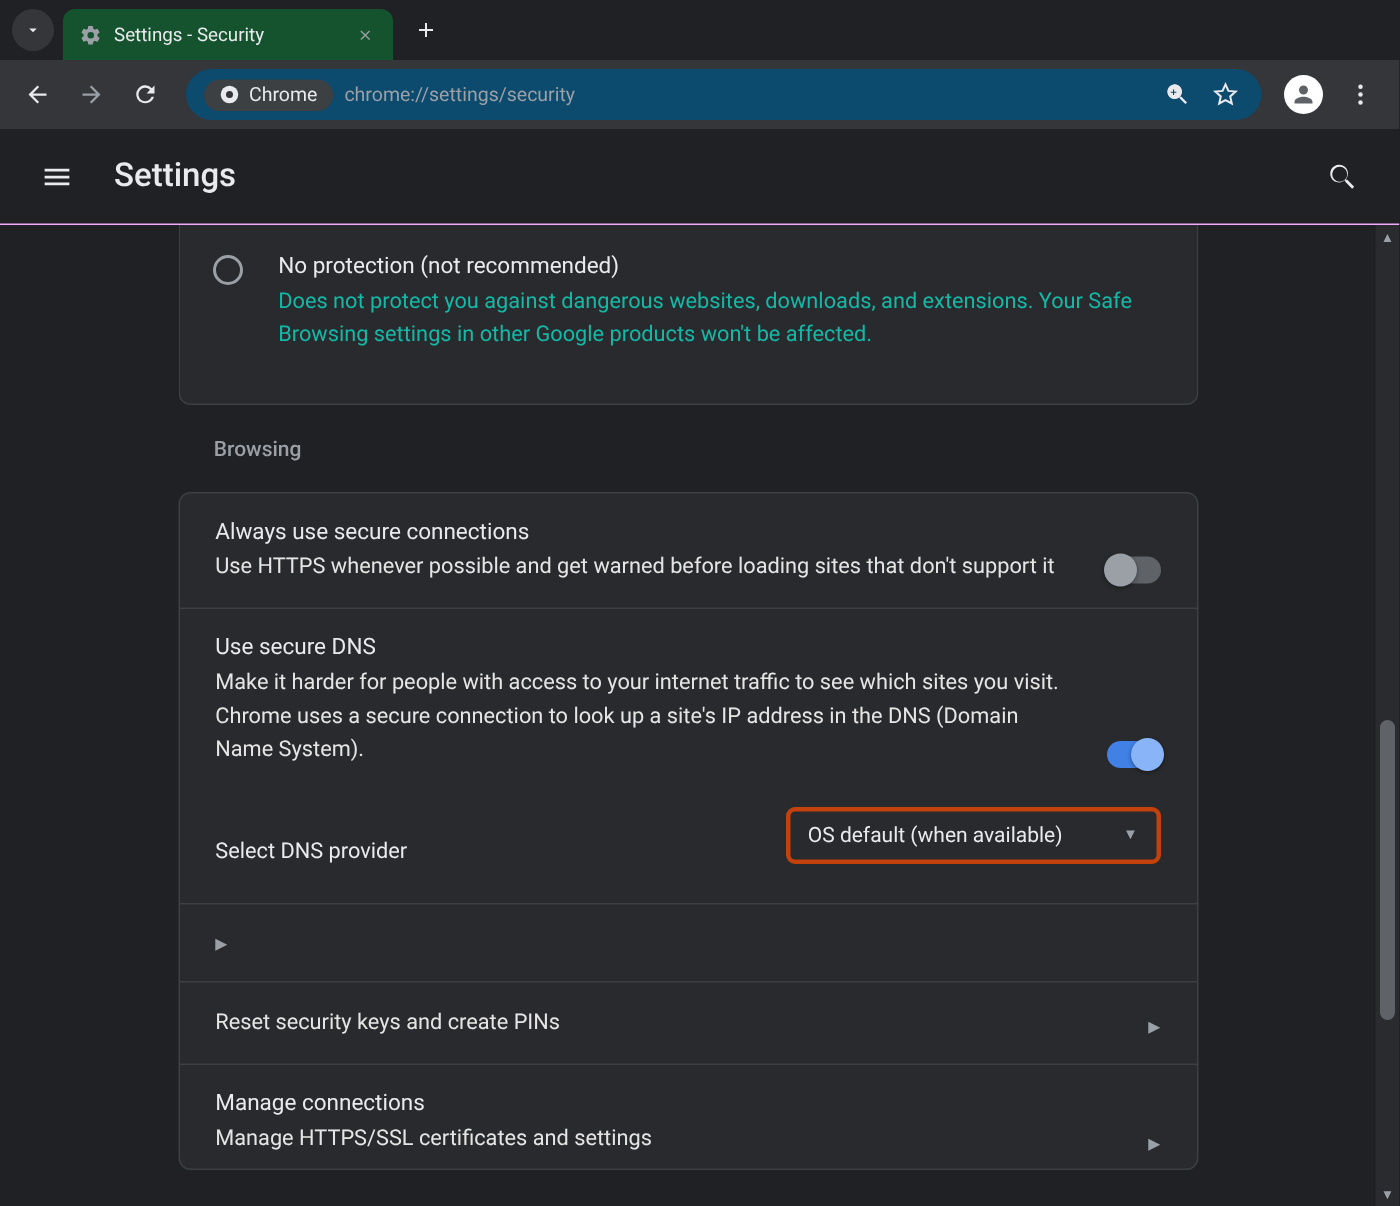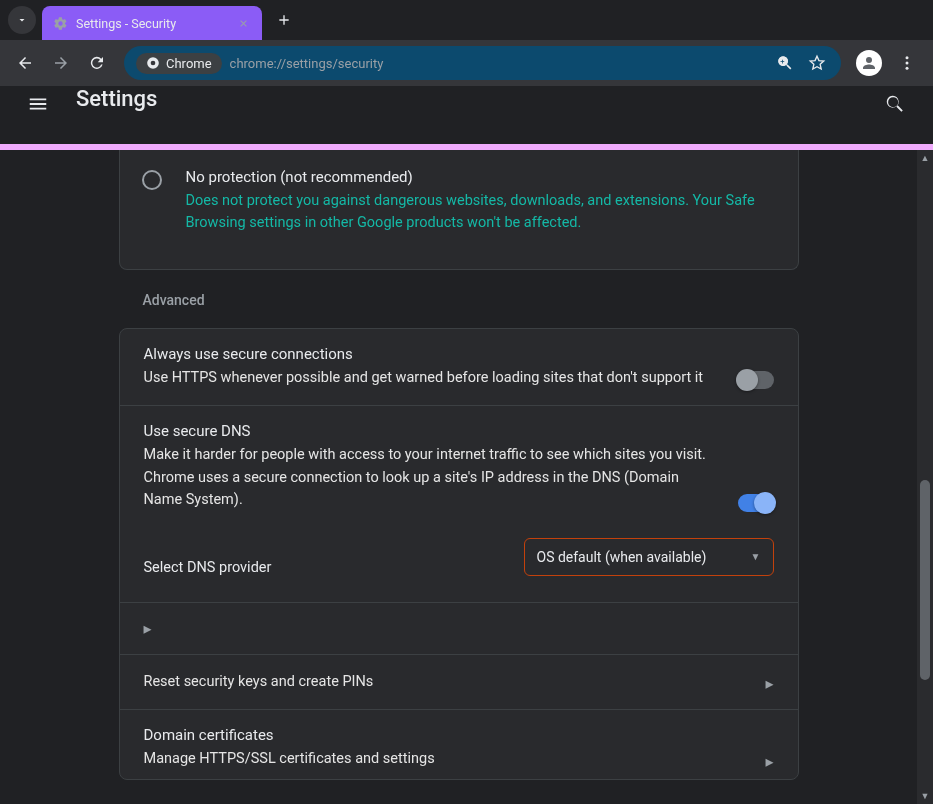--- a/index.html
+++ b/index.html
@@ -2,39 +2,39 @@
 <html><head>
 <meta charset="utf-8">
 <style>
   * { box-sizing: border-box; margin: 0; padding: 0; }
   html, body { width: 933px; height: 804px; overflow: hidden; font-family: "Segoe UI", Roboto, Arial, sans-serif; background: #202124; color: #e8eaed; }
   
   
   .browser-chrome { background: #202124; }
   .tab-strip { height: 40px; display: flex; align-items: center; padding: 0 8px; background:#202124; }
   .tab-dropdown { width: 28px; height: 28px; border-radius: 50%; background:#35363a; display:flex; align-items:center; justify-content:center; margin-right:6px; cursor:pointer; }
-  .tab { display:flex; align-items:center; gap:8px; background:#8b5cf6; border-radius: 8px 8px 0 0; padding: 6px 10px; height: 34px; min-width: 220px; position:relative; top:3px;}
+  .tab { display:flex; align-items:center; gap:8px; background:#14532d; border-radius: 8px 8px 0 0; padding: 6px 10px; height: 34px; min-width: 220px; position:relative; top:3px;}
   .tab-icon { width:16px; height:16px; display:flex; align-items:center; justify-content:center; color:#9aa0a6; }
   .tab-title { font-size: 12.5px; color:#e8eaed; flex:1; white-space:nowrap; overflow:hidden; text-overflow:ellipsis;}
   .tab-close { color:#9aa0a6; font-size:14px; width:18px; height:18px; display:flex; align-items:center; justify-content:center; border-radius:50%; cursor:pointer;}
   .new-tab { width:28px; height:28px; display:flex; align-items:center; justify-content:center; color:#e8eaed; cursor:pointer; margin-left:8px; font-size:18px;}
   
   .toolbar { height: 46px; background:#35363a; display:flex; align-items:center; padding: 0 10px; gap:6px; border-bottom-left-radius:0; }
   .nav-btn { width:30px; height:30px; display:flex; align-items:center; justify-content:center; color:#9aa0a6; cursor:pointer; border-radius:50%; }
   .nav-btn.enabled { color:#e8eaed; }
   .omnibox { flex:1; height:34px; background:#0c4a6e; border-radius:17px; display:flex; align-items:center; padding:0 12px; gap:8px; margin: 0 6px;}
   .chrome-chip { display:flex; align-items:center; gap:6px; background:#3c4043; border-radius:12px; padding:3px 10px; color:#e8eaed; font-size:13px;}
   .chrome-chip-icon { width:14px; height:14px; }
   .url-text { color:#9aa0a6; font-size:13px; }
   .toolbar-icon { width:32px; height:32px; display:flex; align-items:center; justify-content:center; color:#e8eaed; cursor:pointer; border-radius:50%;}
   .avatar { width:26px; height:26px; border-radius:50%; background:#fff; display:flex; align-items:center; justify-content:center; }
   .avatar svg { fill:#5f6368; }
   
   
-  .page-header { height:64px; display:flex; padding:0 20px; gap:20px; background:#202124; border-bottom:6px solid #f0abfc;}
+  .page-header { height:64px; display:flex; align-items:center; padding:0 20px; gap:20px; background:#202124; border-bottom:1px solid #f0abfc;}
   .menu-btn { width:36px; height:36px; display:flex; align-items:center; justify-content:center; cursor:pointer; color:#e8eaed; }
   .page-title { font-size:22px; font-weight:500; color:#e8eaed; }
   .spacer { flex:1; }
   .search-btn { width:36px; height:36px; display:flex; align-items:center; justify-content:center; cursor:pointer; color:#e8eaed;}
   
   
   .content-wrap { display:flex; height: calc(804px - 40px - 46px - 64px); }
   .content-scroll { flex:1; overflow:hidden; background:#202124; }
   .content { width: 680px; margin: 0 auto; }
   .scrollbar { width:16px; background:#2a2b2e; position:relative; }
@@ -61,21 +61,21 @@
   .setting-text.single .title { margin-bottom:0; }
   
   
   .toggle { width:36px; height:18px; border-radius:9px; position:relative; cursor:pointer; flex-shrink:0;}
   .toggle.off { background:#5f6368; }
   .toggle.off::after { content:""; position:absolute; left:-2px; top:-2px; width:22px; height:22px; border-radius:50%; background:#9aa0a6; box-shadow:0 1px 3px rgba(0,0,0,.4);}
   .toggle.on { background:#4181e6; }
   .toggle.on::after { content:""; position:absolute; right:-2px; top:-2px; width:22px; height:22px; border-radius:50%; background:#8ab4f8; box-shadow:0 1px 3px rgba(0,0,0,.4);}
   
   
-  .select-box { border:1px solid #c2410c; border-radius:6px; height:38px; min-width:250px; display:flex; align-items:center; justify-content:space-between; padding:0 12px; cursor:pointer; font-size:14px; color:#e8eaed; background:transparent;}
+  .select-box { border:3px solid #c2410c; border-radius:6px; height:38px; min-width:250px; display:flex; align-items:center; justify-content:space-between; padding:0 12px; cursor:pointer; font-size:14px; color:#e8eaed; background:transparent;}
   .select-arrow { color:#9aa0a6; font-size:10px; }
   
   .chev { color:#9aa0a6; font-size:16px; }
   
   svg { display:block; }
 </style>
 </head>
 <body>
 
 <div class="browser-chrome">
@@ -181,21 +181,21 @@
       <div class="card" style="border-top-left-radius:0;border-top-right-radius:0;border-top:none;margin-top:0;">
         <div class="radio-row">
           <div class="radio-circle"></div>
           <div class="radio-text">
             <div class="title">No protection (not recommended)</div>
             <div class="sub">Does not protect you against dangerous websites, downloads, and extensions. Your Safe Browsing settings in other Google products won't be affected.</div>
           </div>
         </div>
       </div>
 
-      <div class="section-label">Advanced</div>
+      <div class="section-label">Browsing</div>
 
       <div class="card">
         <div class="setting-row first">
           <div class="setting-text">
             <div class="title">Always use secure connections</div>
             <div class="sub">Use HTTPS whenever possible and get warned before loading sites that don't support it</div>
           </div>
           <div class="toggle off"></div>
         </div>
 
@@ -223,21 +223,21 @@
 
         <div class="setting-row">
           <div class="setting-text">
             <div class="sub">Reset security keys and create PINs</div>
           </div>
           <span class="chev">▸</span>
         </div>
 
         <div class="setting-row" style="padding-bottom:8px;">
           <div class="setting-text">
-            <div class="title">Domain certificates</div>
+            <div class="title">Manage connections</div>
             <div class="sub">Manage HTTPS/SSL certificates and settings</div>
           </div>
           <span class="chev">▸</span>
         </div>
       </div>
     </div>
   </div>
   <div class="scrollbar">
     <div class="scroll-arrow up">▲</div>
     <div class="scroll-thumb"></div>

